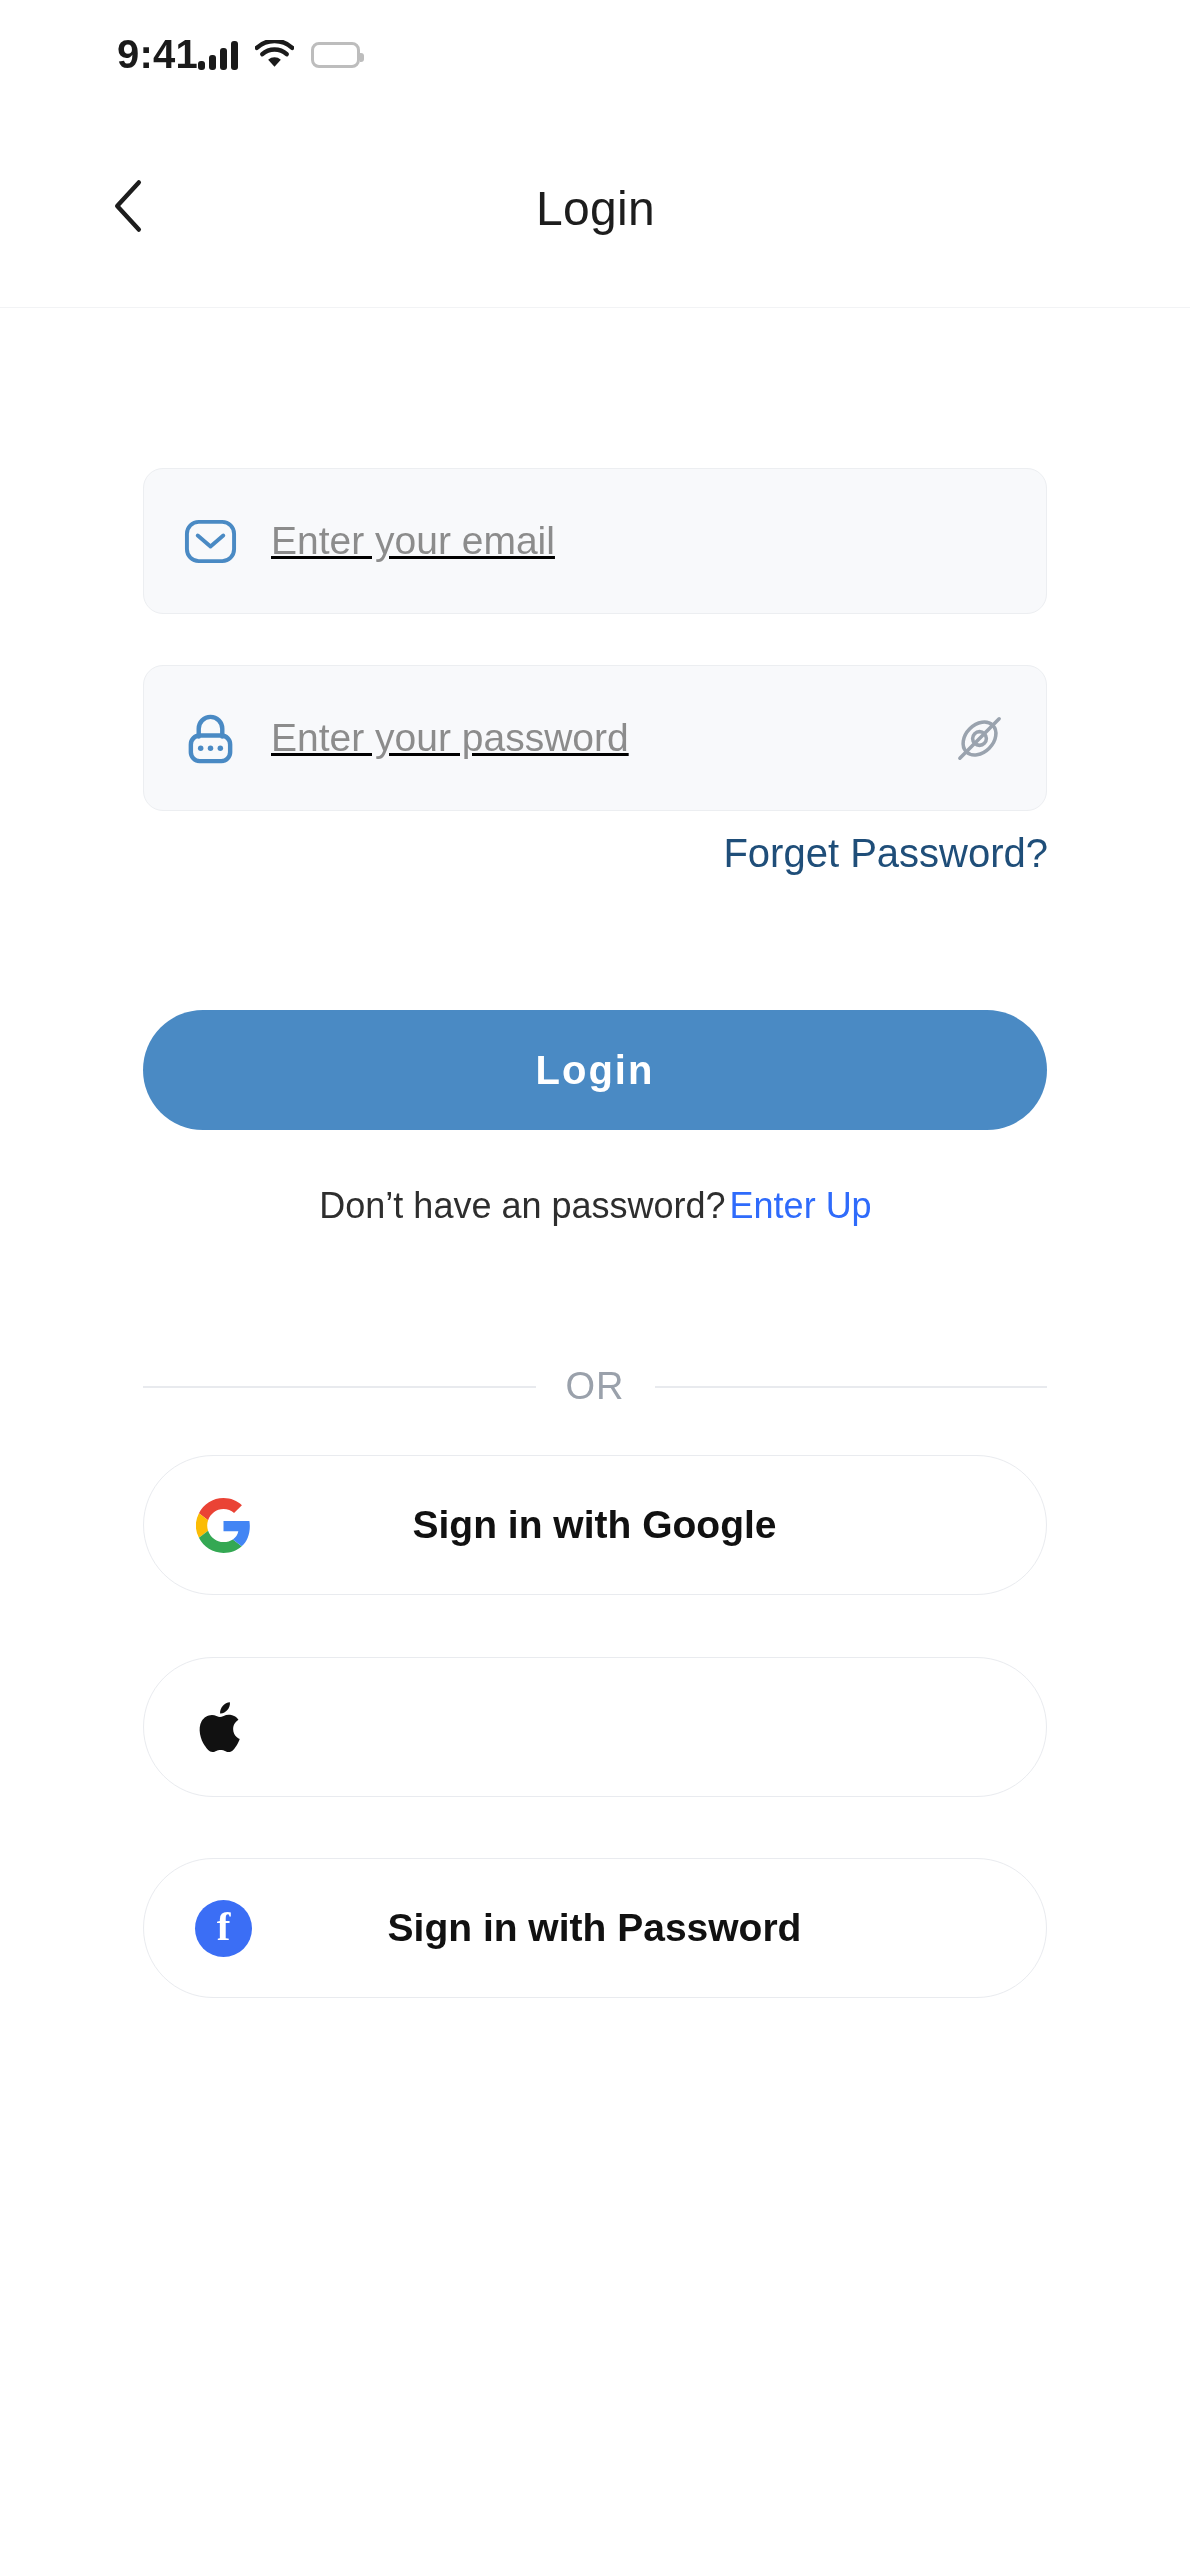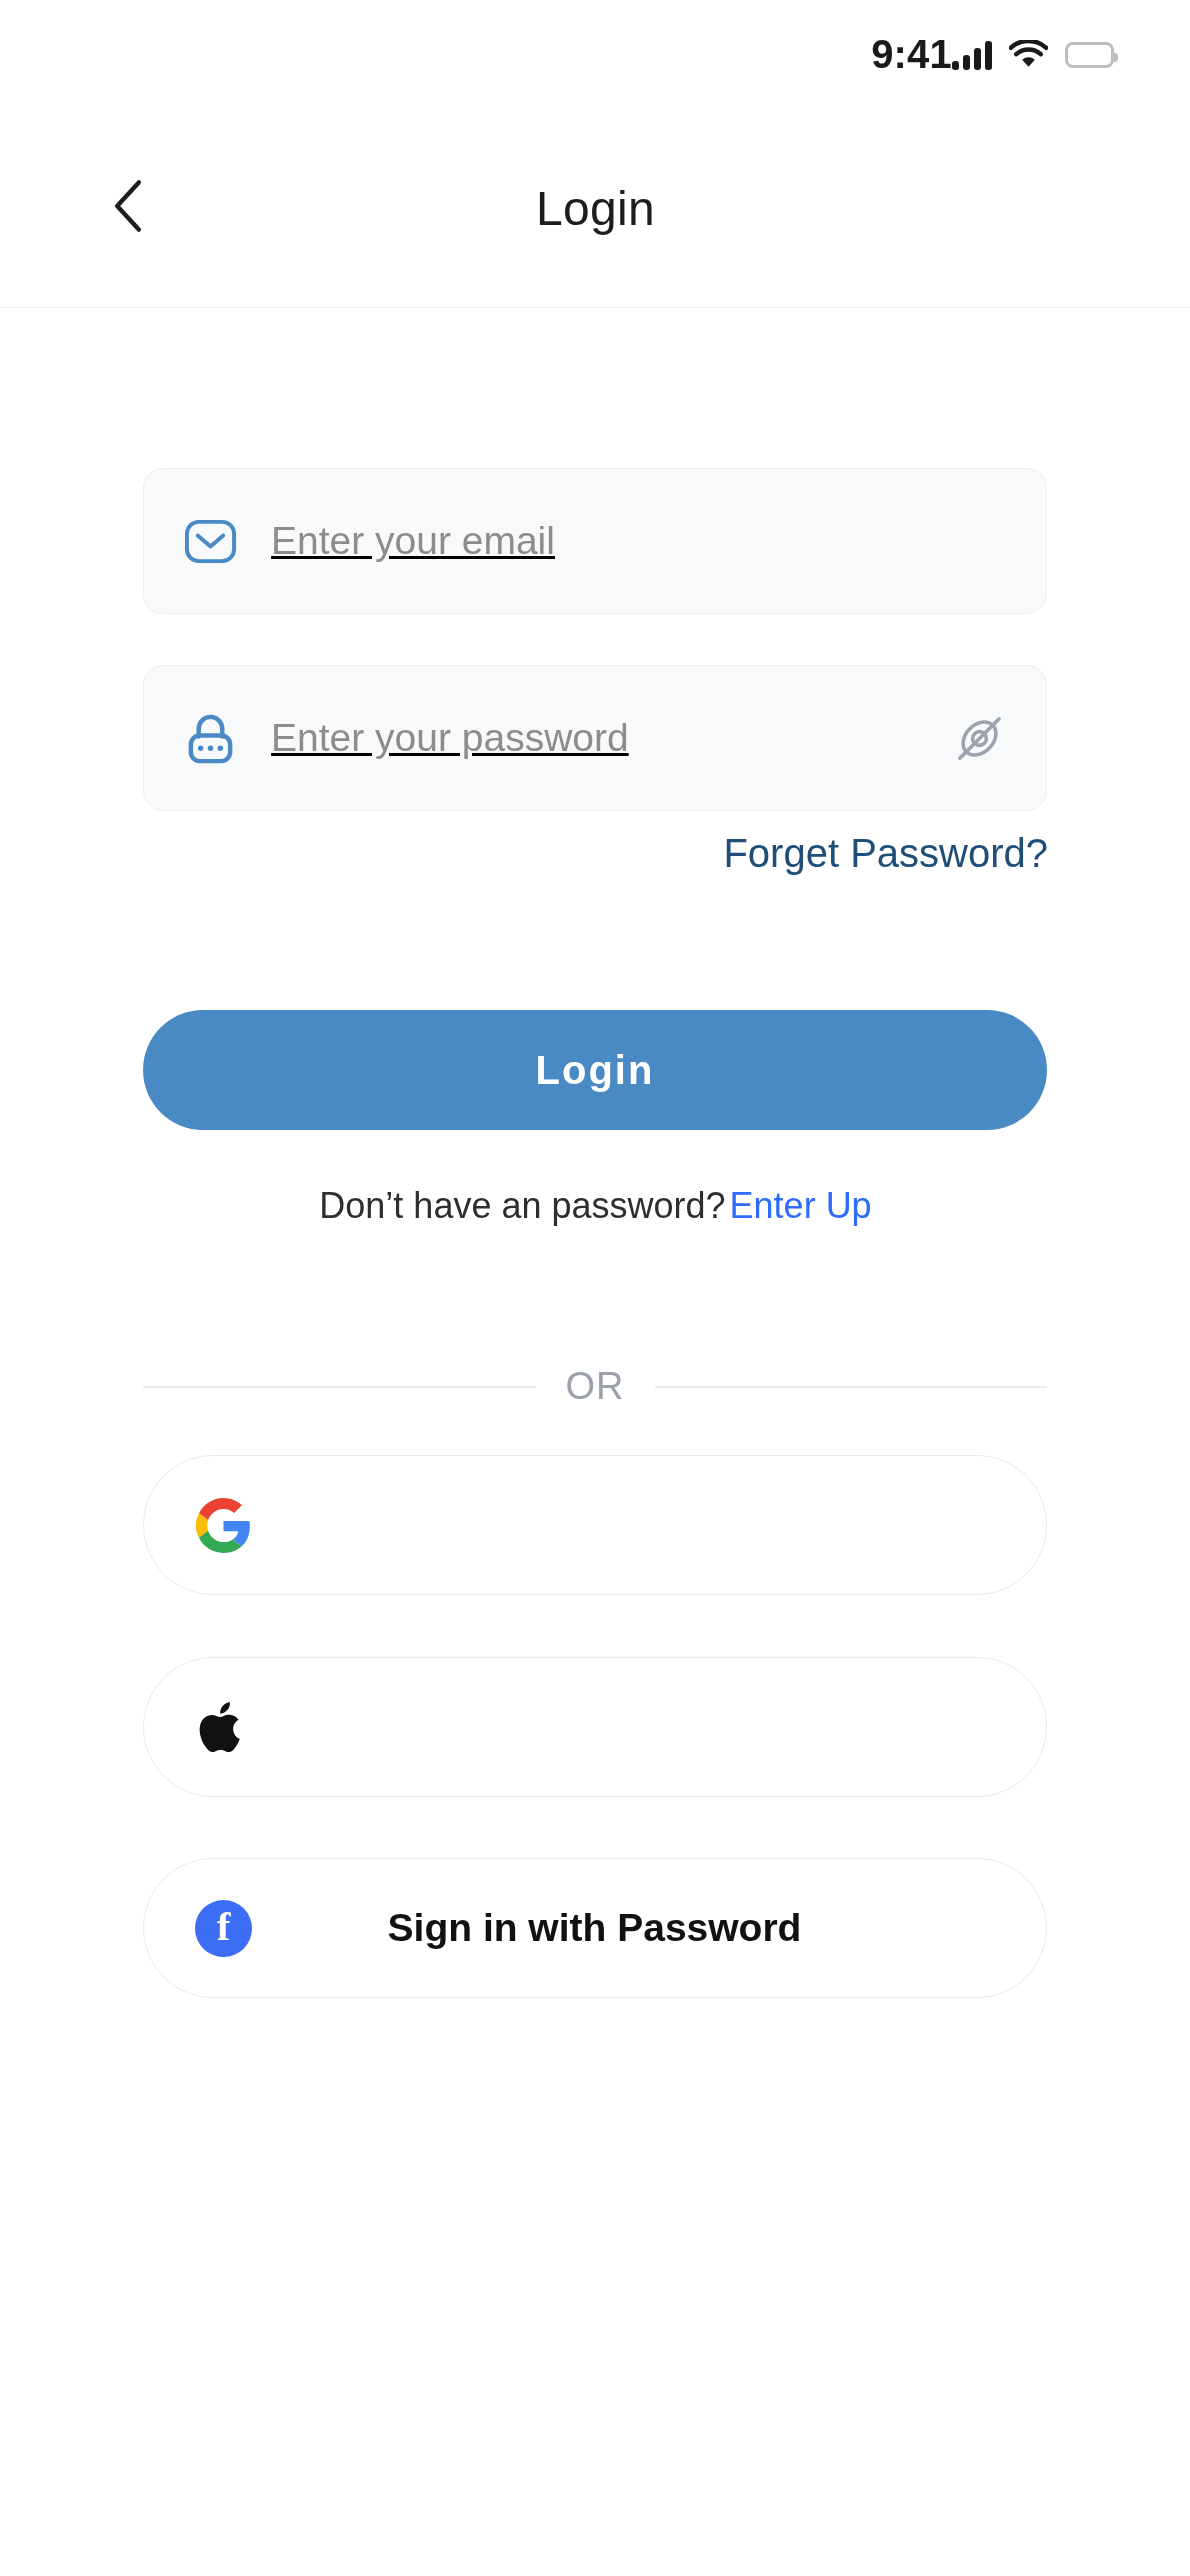--- a/index.html
+++ b/index.html
@@ -21,21 +21,21 @@
   }
 
   
   .status-bar {
     position: absolute;
     top: 0; left: 0;
     width: 1191px;
     height: 109px;
     display: flex;
     align-items: center;
-    justify-content: flex-end;
+    justify-content: flex-start;
     padding: 0 77px 0 117px;
   }
   .status-time {
     font-size: 40px;
     font-weight: 600;
     color: #1a1a1a;
     letter-spacing: 0.2px;
   }
   .status-icons {
     display: flex;
@@ -375,20 +375,21 @@
 
     <div class="social-button social-google">
       <span class="social-icon">
         <svg width="55" height="55" viewBox="0 0 48 48">
           <path fill="#EA4335" d="M24 9.5c3.54 0 6.71 1.22 9.21 3.6l6.85-6.85C35.9 2.38 30.47 0 24 0 14.62 0 6.51 5.38 2.56 13.22l7.98 6.19C12.43 13.72 17.74 9.5 24 9.5z"></path>
           <path fill="#FBBC05" d="M10.54 28.59a14.5 14.5 0 0 1 0-9.18l-7.98-6.19a24 24 0 0 0 0 21.56l7.98-6.19z"></path>
           <path fill="#34A853" d="M24 48c6.48 0 11.93-2.13 15.9-5.81l-7.73-6c-2.15 1.45-4.92 2.31-8.17 2.31-6.26 0-11.57-4.22-13.46-9.91l-7.98 6.19C6.51 42.62 14.62 48 24 48z"></path>
           <path fill="#4285F4" d="M46.98 24.55c0-1.57-.15-3.09-.38-4.55H24v9.02h12.94c-.58 2.96-2.26 5.48-4.77 7.17l7.73 6c4.51-4.18 7.08-10.36 7.08-17.64z"></path>
         </svg>
       </span>
+      <span class="social-label">Sign in with Google</span>
     </div>
 
     <div class="social-button social-apple">
       <span class="social-icon">
         <svg width="55" height="61" viewBox="0 0 44 52">
           <path fill="#111111" d="M30.2 27.3c-.05-5.3 4.33-7.84 4.53-7.97-2.47-3.61-6.31-4.11-7.68-4.17-3.27-.33-6.38 1.93-8.04 1.93-1.65 0-4.21-1.88-6.92-1.83-3.56.05-6.84 2.07-8.67 5.26-3.7 6.42-.95 15.93 2.66 21.14 1.76 2.55 3.86 5.41 6.62 5.31 2.66-.11 3.66-1.72 6.87-1.72 3.21 0 4.11 1.72 6.92 1.67 2.86-.05 4.67-2.6 6.41-5.16 2.02-2.96 2.85-5.82 2.9-5.97-.06-.03-5.56-2.13-5.6-8.49z"></path>
           <path fill="#111111" d="M25.3 11.1c1.46-1.77 2.45-4.23 2.18-6.68-2.11.09-4.66 1.4-6.17 3.16-1.35 1.56-2.53 4.06-2.21 6.46 2.35.18 4.75-1.19 6.2-2.94z"></path>
         </svg>
       </span>
     </div>

